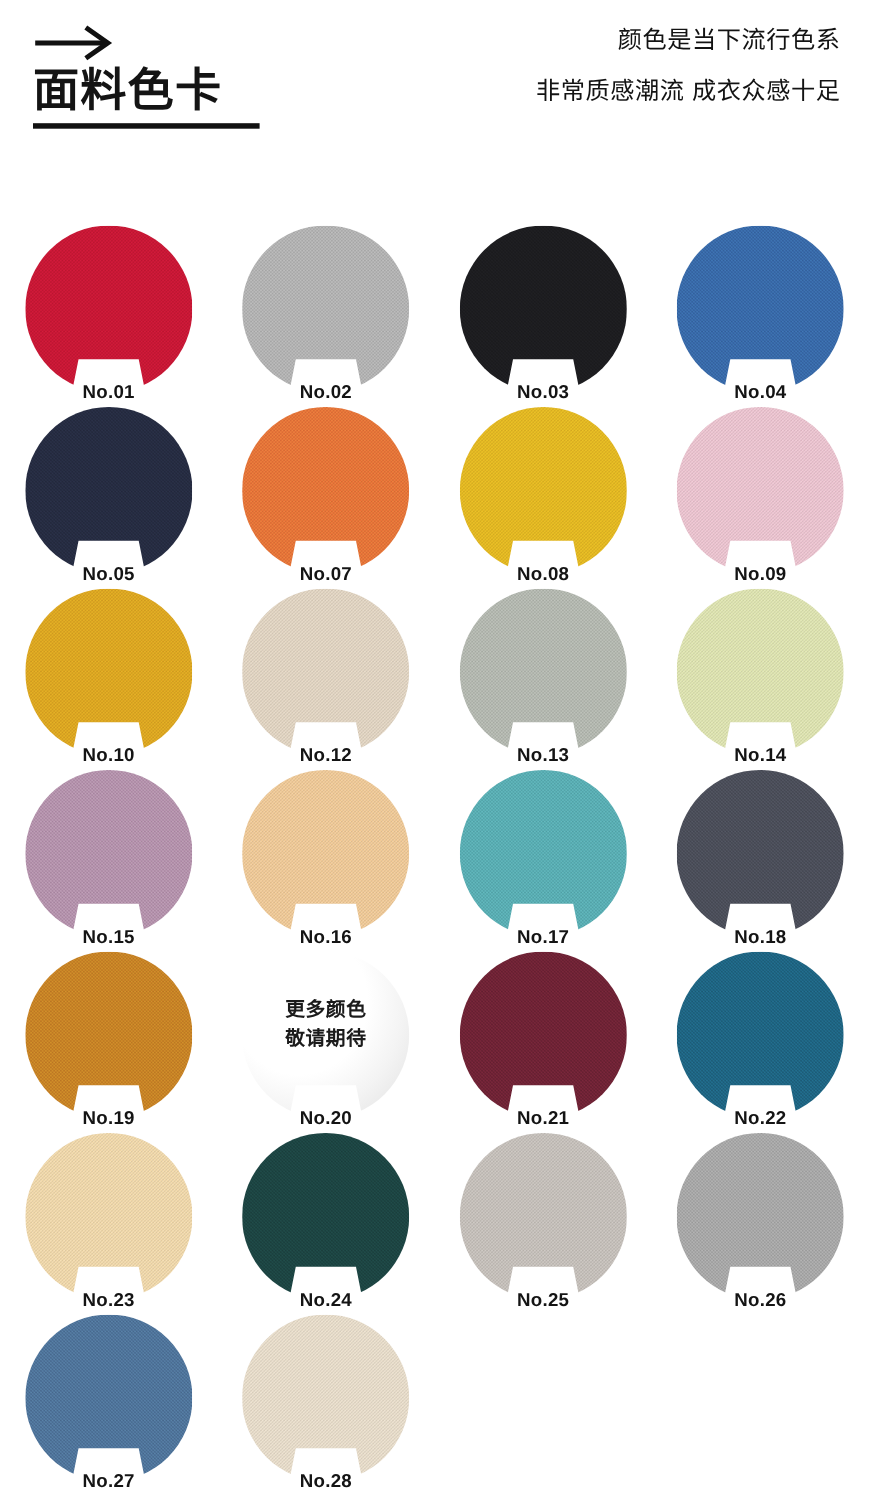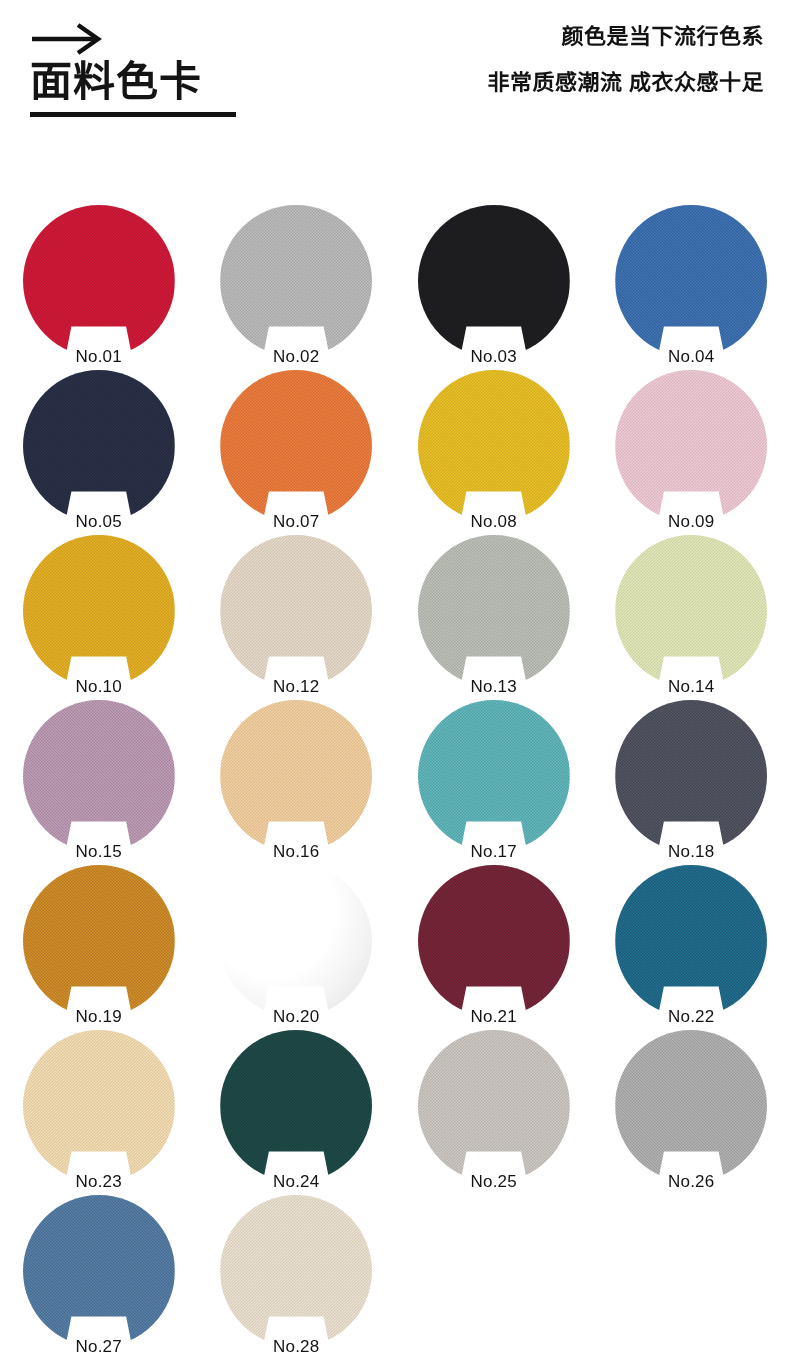--- a/index.html
+++ b/index.html
@@ -60,21 +60,21 @@
   .header-right {
     position: absolute;
     right: 26px;
     top: 26px;
     text-align: right;
   }
 
   .tagline {
     display: block;
     font-size: 22px;
-    font-weight: 700;
+    font-weight: 400;
     color: #131313;
     line-height: 1.0;
     margin-bottom: 24px;
     letter-spacing: 0.5px;
     white-space: nowrap;
   }
   .tagline:last-child { margin-bottom: 0; }
 
   
   .swatch-grid {
@@ -143,21 +143,21 @@
     pointer-events: none;
   }
 
   .swatch-label {
     position: absolute;
     left: 0;
     right: 0;
     bottom: -8px;
     text-align: center;
     font-size: 17px;
-    font-weight: 400;
+    font-weight: 700;
     color: #141414;
     letter-spacing: 0.2px;
     line-height: 1;
   }
 </style>
 </head>
 <body>
 
 <div id="page">
 
@@ -243,20 +243,24 @@
       <div class="swatch">
         <div class="disc" style="background-color: rgb(73, 76, 87);"></div>
         <div class="swatch-label">No.18</div>
       </div>
       <div class="swatch">
         <div class="disc" style="background-color: rgb(203, 127, 37);"></div>
         <div class="swatch-label">No.19</div>
       </div>
       <div class="swatch">
         <div class="disc is-placeholder"></div>
+        <div class="placeholder-text">
+          <div>更多颜色</div>
+          <div>敬请期待</div>
+        </div>
         <div class="swatch-label">No.20</div>
       </div>
       <div class="swatch">
         <div class="disc" style="background-color: rgb(108, 34, 52);"></div>
         <div class="swatch-label">No.21</div>
       </div>
       <div class="swatch">
         <div class="disc" style="background-color: rgb(30, 98, 127);"></div>
         <div class="swatch-label">No.22</div>
       </div>

